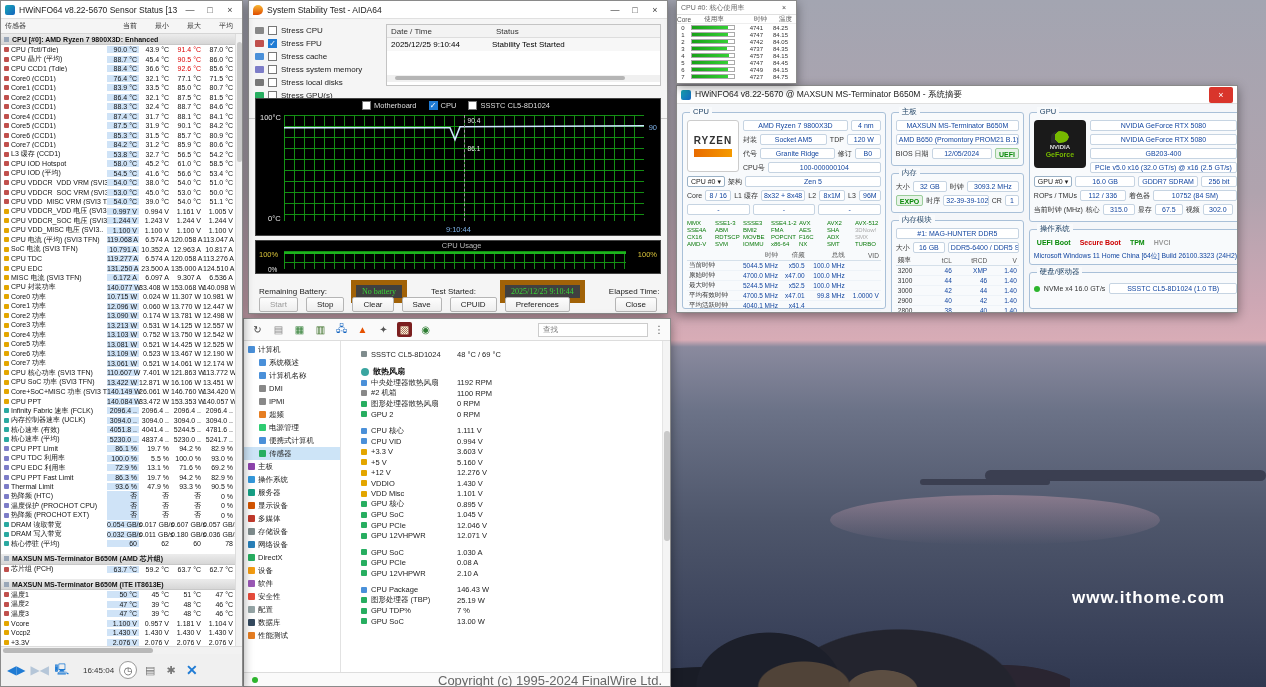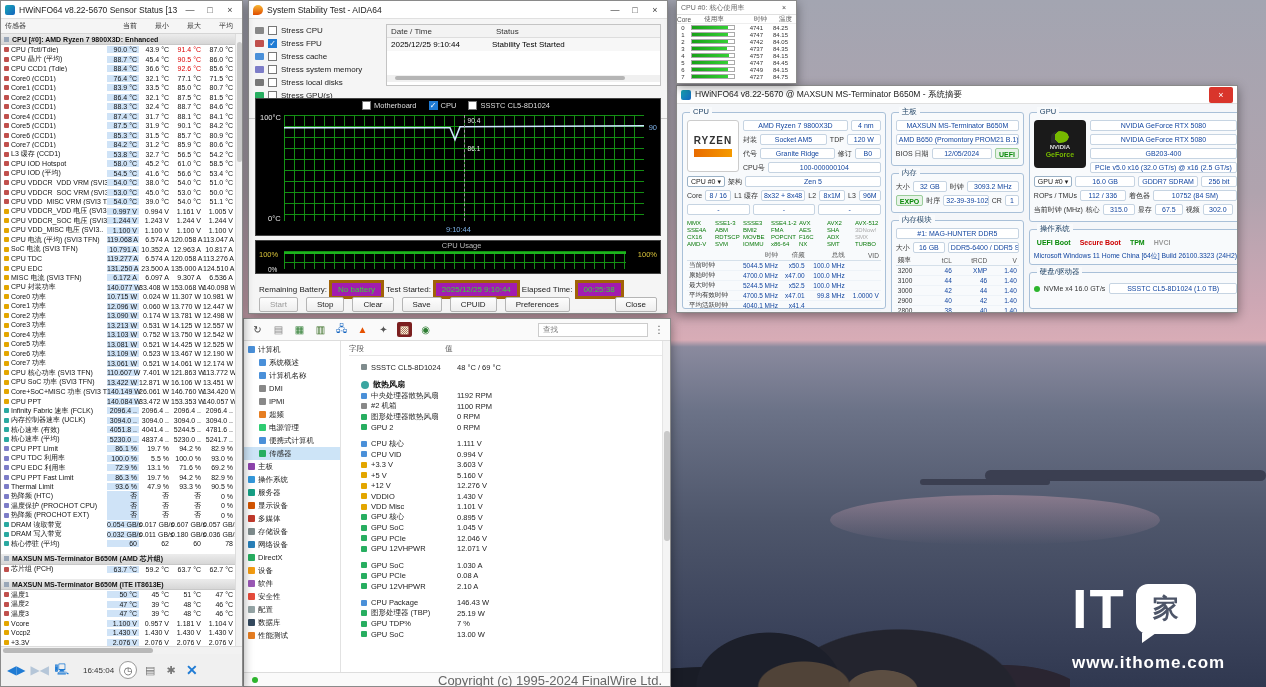--- a/index.html
+++ b/index.html
@@ -91,23 +91,23 @@
       repeating-linear-gradient(to right, rgba(20,150,20,.95) 0 1px, transparent 1px 10px),
       repeating-linear-gradient(to bottom, rgba(20,150,20,.95) 0 1px, transparent 1px 11px),
       repeating-linear-gradient(to right, rgba(40,220,40,.5) 0 1px, transparent 1px 40px);}
   #plot1{left:28px;right:16px;top:16px;bottom:14px;}
   #plot2{left:28px;right:34px;top:10px;bottom:4px;}
   .glegend{position:absolute;top:2px;left:0;right:4px;display:flex;justify-content:center;gap:12px;align-items:center;}
   .glegend .clbl{color:#ddd;font-size:7.5px;}
   .glab{position:absolute;font-size:7.5px;color:#e8e8e8;}
   .glab.cy{color:#7fb2e8;} .glab.yl{color:#d8c23a;}
   .mark{position:absolute;border-left:1px dashed #9a9a9a;top:0;bottom:0;left:50%;}
-  #stab-fields{position:absolute;top:279px;left:10px;right:10px;display:flex;align-items:center;gap:2px;}
+  #stab-fields{position:absolute;top:279px;left:10px;right:10px;display:flex;align-items:center;gap:24px;}
   .flbl{font-size:8px;color:#222;white-space:nowrap;}
-  .fval{background:#a21caf;color:#39d639;font-family:Liberation Sans, sans-serif;font-size:8px;padding:2px 6px;border:3px solid #a16207;white-space:nowrap;}
+  .fval{background:#404040;color:#39d639;font-family:Liberation Serif, serif;font-size:8px;padding:2px 6px;border:5px solid #a16207;white-space:nowrap;}
   #stab-btns{position:absolute;top:296px;left:10px;right:10px;display:flex;gap:8px;}
   .btn{height:15px;line-height:13px;padding:0 10px;background:linear-gradient(#fdfdfd,#eee);border:1px solid #b5b5b5;border-radius:2px;font-size:8px;color:#222;text-align:center;}
   .btn.dis{color:#9a9a9a;}
   .btn.last{margin-left:auto;}
 
   
   #win-mini{left:676px;top:0;width:121px;height:84px;z-index:45;background:#fff;}
   #mini-head{display:flex;font-size:6.5px;color:#555;height:9px;align-items:center;border-bottom:1px solid #eee;}
   .mc0{width:12px;text-align:center;} .mc1{width:50px;text-align:center;} .mc2{width:28px;text-align:right;} .mc3{width:28px;text-align:right;padding-right:3px;}
   .mrow{display:flex;align-items:center;height:7px;font-size:6px;color:#333;}
@@ -178,26 +178,20 @@
 </head>
 <body>
 
 <div id="wallpaper">
   <div class="island" style="left:985px;top:470px;width:281px;height:11px;"></div>
   <div class="island" style="left:920px;top:479px;width:130px;height:6px;"></div>
   <div class="reflect" style="left:830px;top:495px;width:330px;height:50px;"></div>
   <div class="grass" style="left:640px;bottom:0;width:430px;height:150px;"></div>
   <div class="reeds" style="left:700px;bottom:0;width:260px;height:70px;"></div>
   <div id="ithome-logo">
-    <div class="lrow">
-      <span class="it">IT</span>
-      <span class="bubble">
-          <span>家</span>
-        </span>
-    </div>
     <div id="ithome-url">www.ithome.com</div>
   </div>
 </div>
 
 <div class="win" id="win-sensor">
   <div class="tb">
     <span class="ticon" style="background:linear-gradient(135deg,#18a7b5,#1565c0);"></span>
     <span class="ttl">HWiNFO64 v8.22-5670 Sensor Status [13 values hidden]</span>
     <span class="wbtn">—</span>
     <span class="wbtn">□</span>
@@ -1239,24 +1233,20 @@
         <div class="titem"><span class="tic" style="background:#2980b9"></span>网络设备</div>
         <div class="titem"><span class="tic" style="background:#27ae60"></span>DirectX</div>
         <div class="titem"><span class="tic" style="background:#f39c12"></span>设备</div>
         <div class="titem"><span class="tic" style="background:#9b59b6"></span>软件</div>
         <div class="titem"><span class="tic" style="background:#e74c3c"></span>安全性</div>
         <div class="titem"><span class="tic" style="background:#95a5a6"></span>配置</div>
         <div class="titem"><span class="tic" style="background:#34495e"></span>数据库</div>
         <div class="titem"><span class="tic" style="background:#e67e22"></span>性能测试</div>
       </div>
     <div id="aida-pane">
-      <div id="aida-cols">
-        <span class="k">字段</span>
-          <span>值</span>
-      </div>
       <div id="aida-sections">
           <div class="asec">
             <div class="arow">
               <span class="tic" style="background:#7f8c8d"></span>
               <span class="ak">SSSTC CL5-8D1024</span>
               <span class="av">48 °C / 69 °C</span>
             </div>
           </div>
           <div class="asec">
             <div class="ahead"><span class="tic" style="background:#3aa5a0"></span>散热风扇</div>

